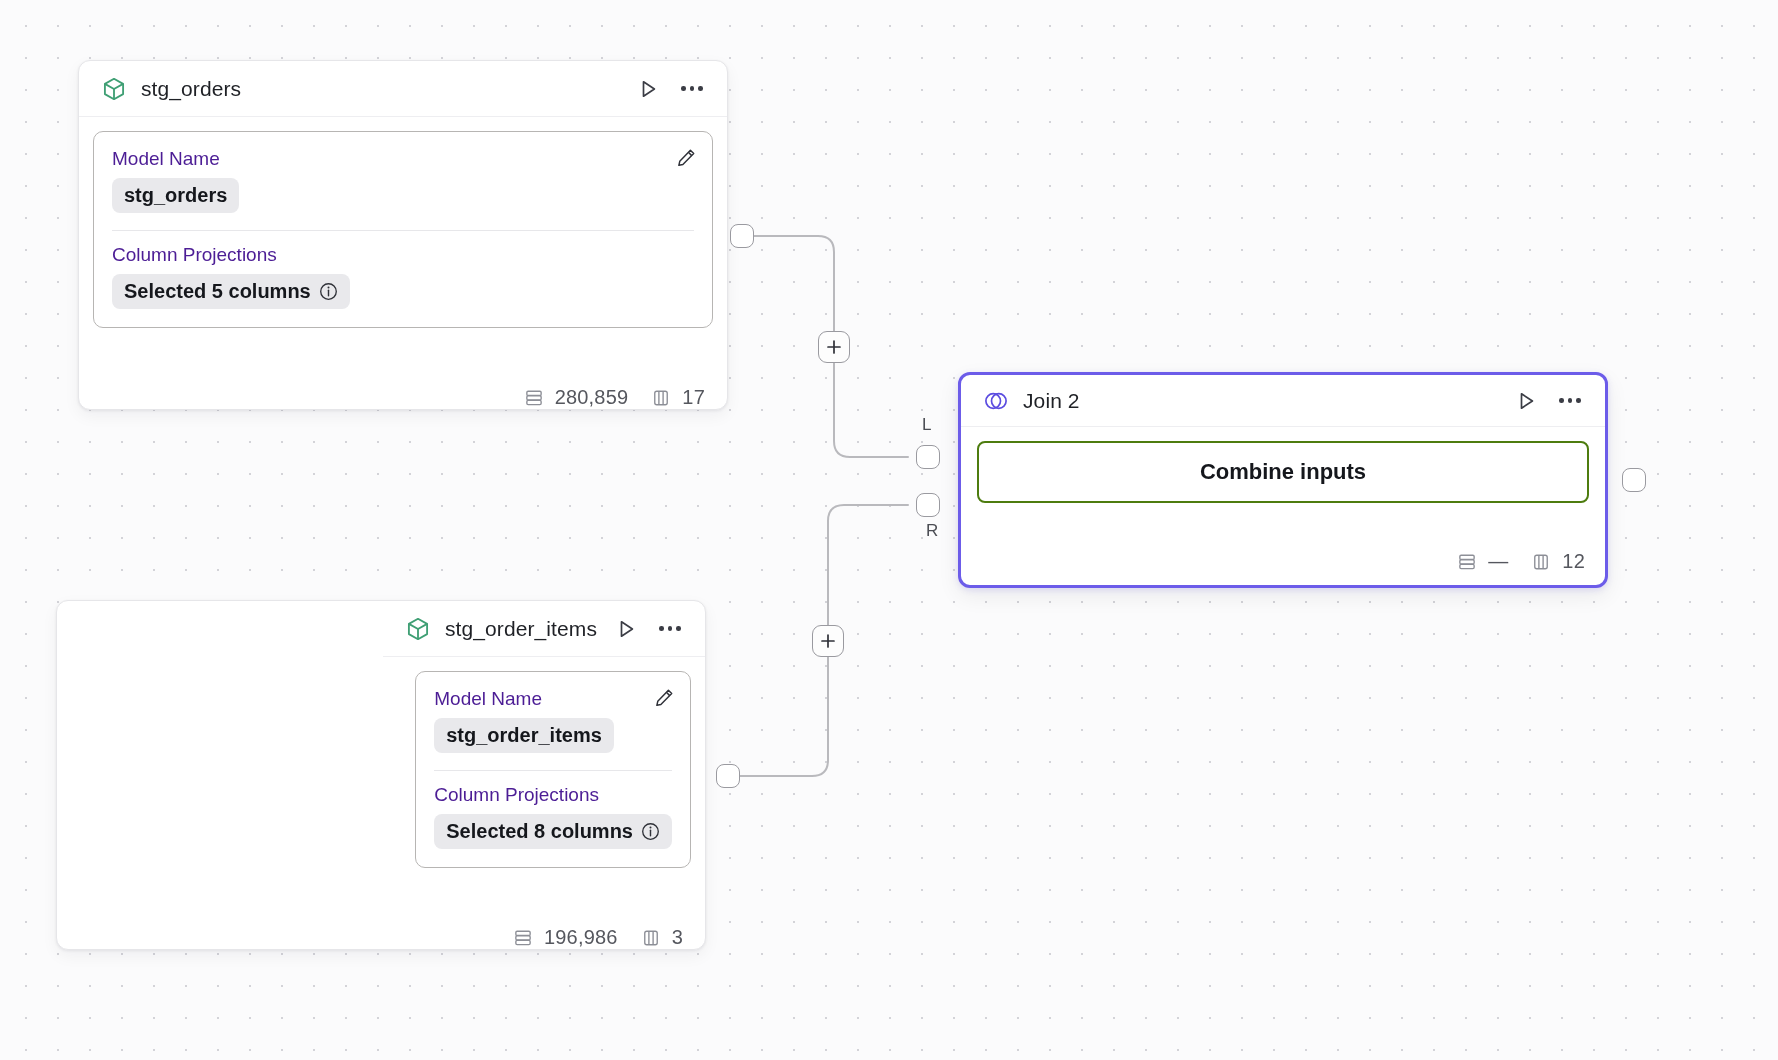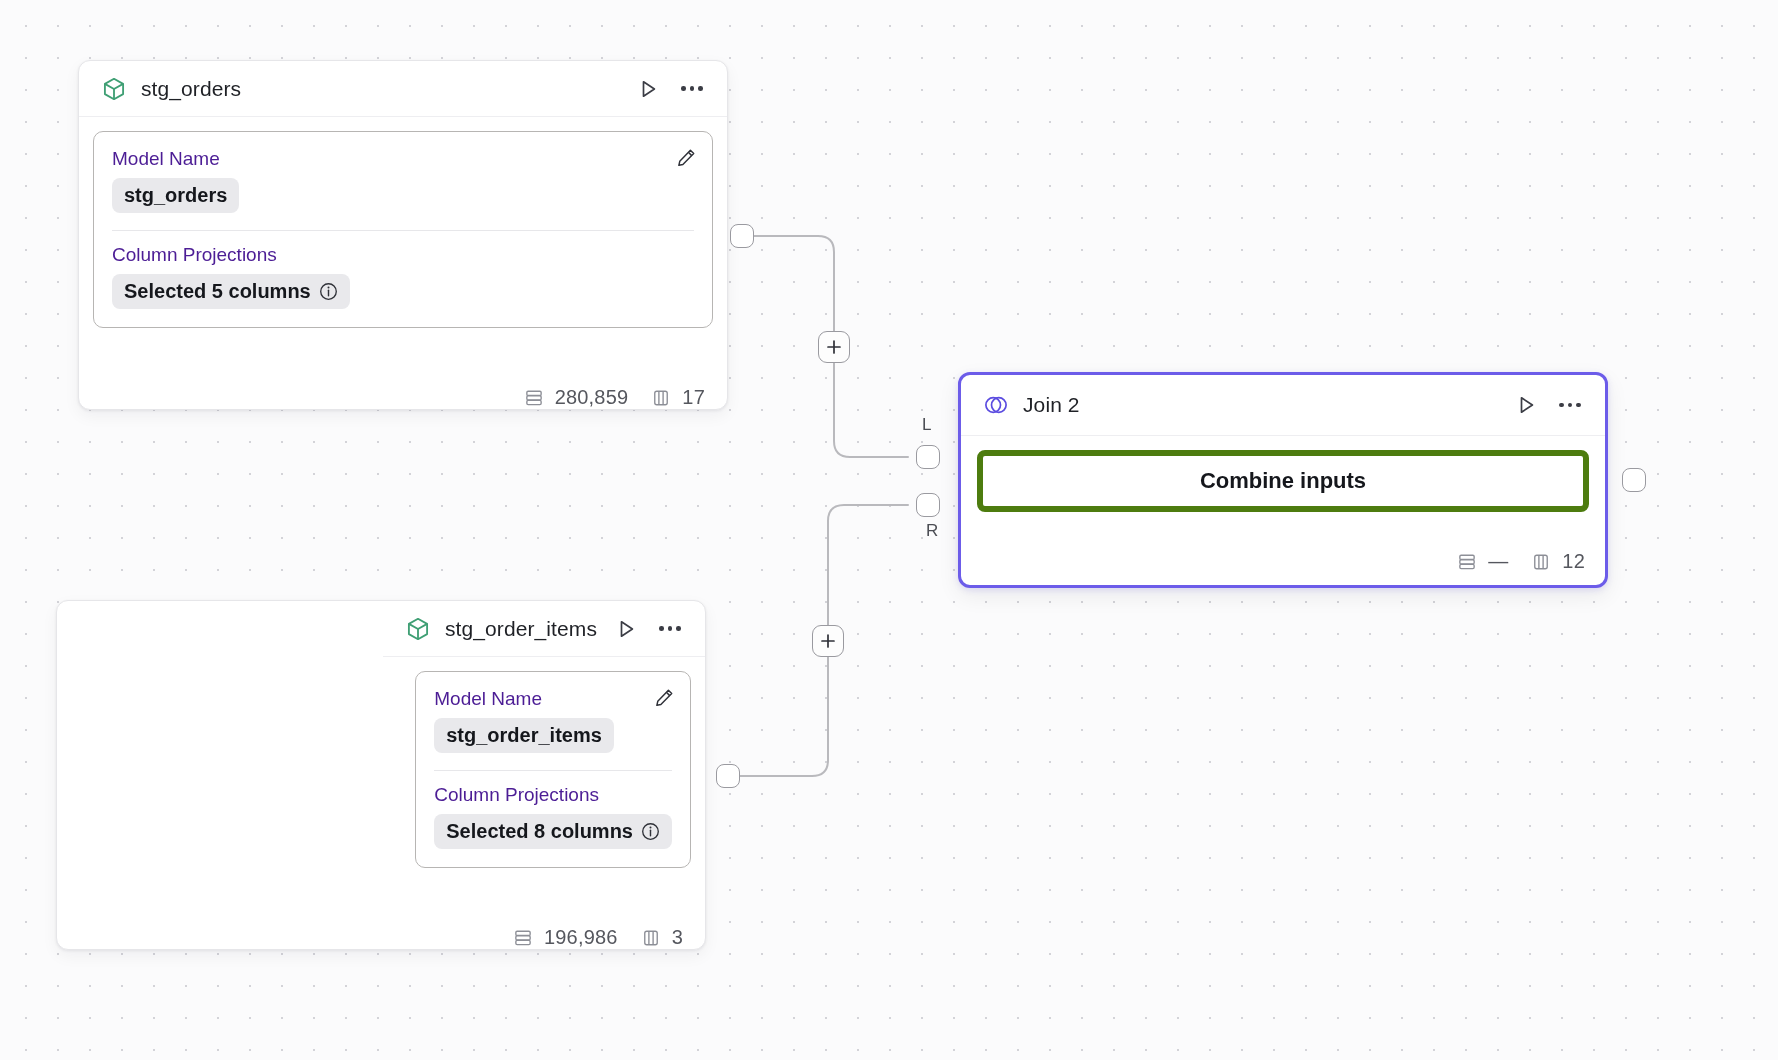--- a/index.html
+++ b/index.html
@@ -137,21 +137,21 @@
     margin-top: auto;
   }
   .stat {
     display: flex; align-items: center; gap: 10px;
     color: #6b6d75; font-size: 20px;
   }
   .stat .val { color: #55575e; letter-spacing: 0.2px; }
 
   
   .combine-box {
-    border: 6px solid #4d7c0f;
+    border: 2px solid #4d7c0f;
     border-radius: 8px;
     height: 62px;
     display: flex; align-items: center; justify-content: center;
     font-size: 22px;
     font-weight: 700;
     color: #15171c;
     background: #fff;
     cursor: pointer;
   }
 
@@ -339,21 +339,21 @@
         </svg>
         <span class="val">3</span>
       </span>
     </div>
   </div>
 
   <div class="port" style="left:716px; top:764px;" title="output"></div>
 
   <div class="node selected" style="left:958px; top:372px; width:650px; height:216px;">
 
-    <div class="node-header" style="height:61px;">
+    <div class="node-header" style="height:52px;">
       <svg class="hdr-icon" viewBox="0 0 26 24">
         <circle cx="10.2" cy="12" r="7.3" fill="none" stroke="#5b4ce0" stroke-width="1.7"></circle>
         <circle cx="15.8" cy="12" r="7.3" fill="none" stroke="#5b4ce0" stroke-width="1.7"></circle>
       </svg>
       <span class="node-title">Join 2</span>
       <span class="hdr-btn" title="Run">
         <svg width="22" height="22" viewBox="0 0 22 22">
           <path d="M6.5 3.8 L17.4 11 L6.5 18.2 Z" fill="none" stroke="#3b3d45" stroke-width="1.7" stroke-linejoin="round"></path>
         </svg>
       </span>

